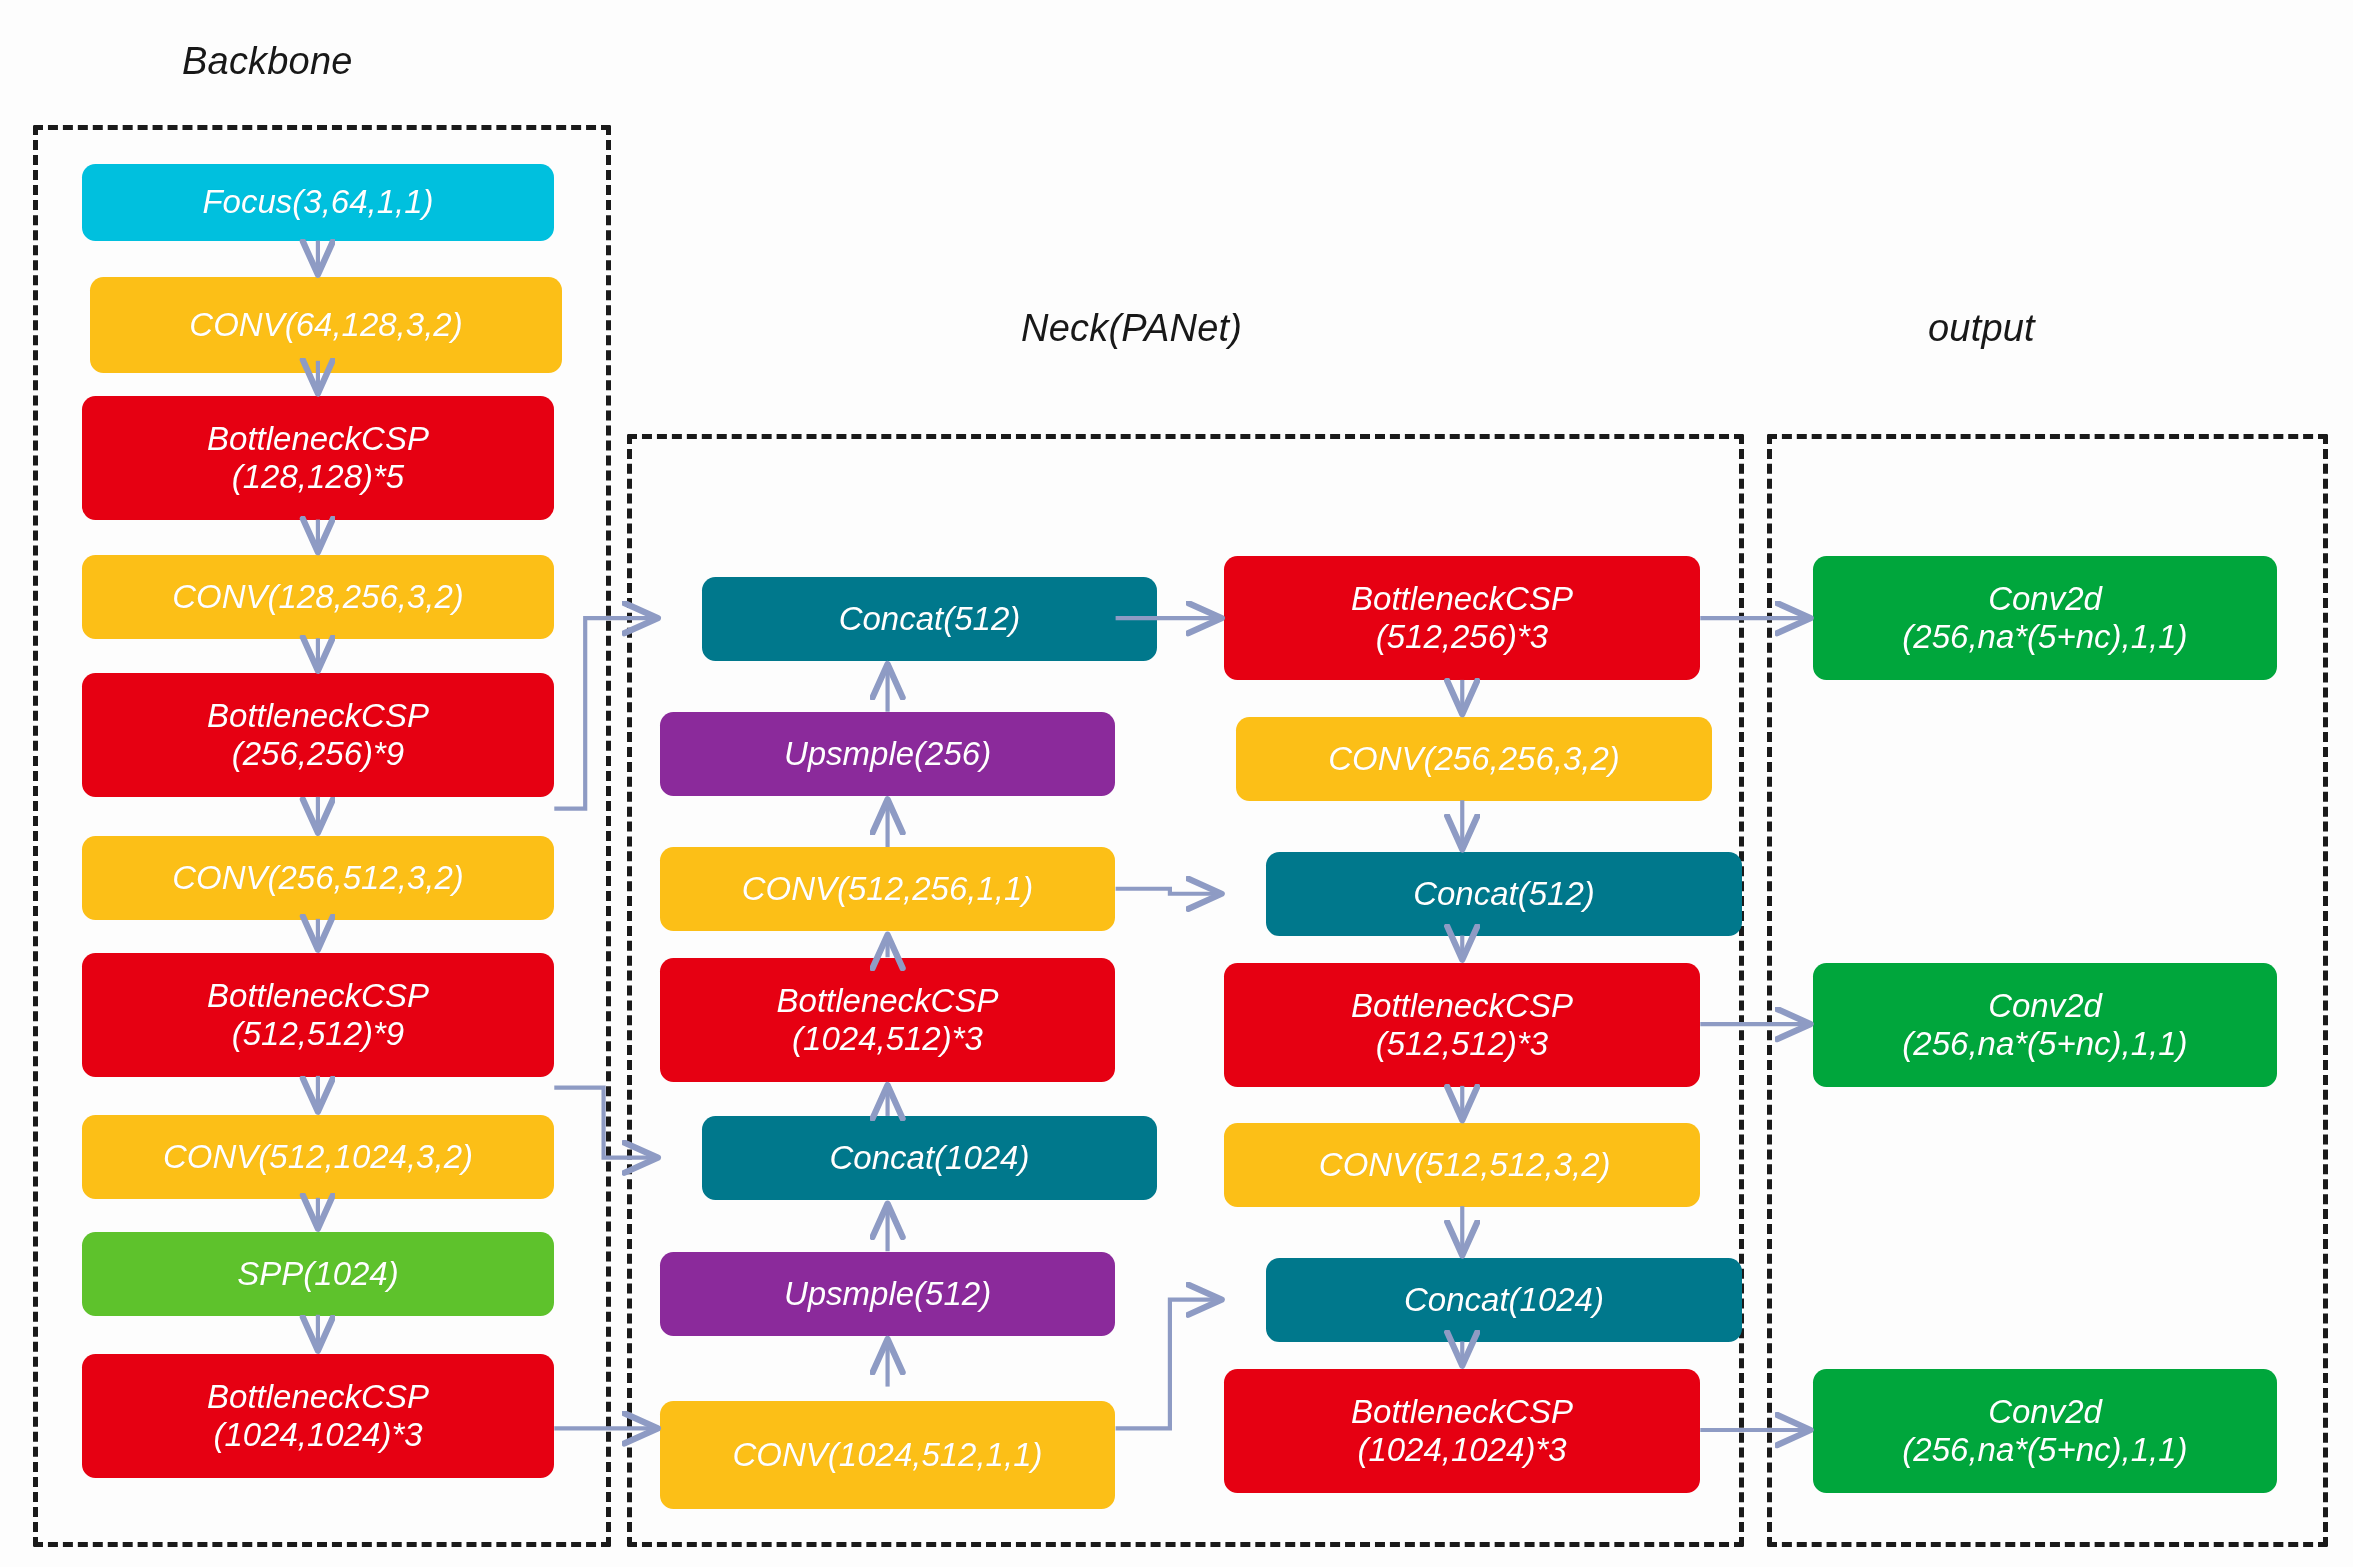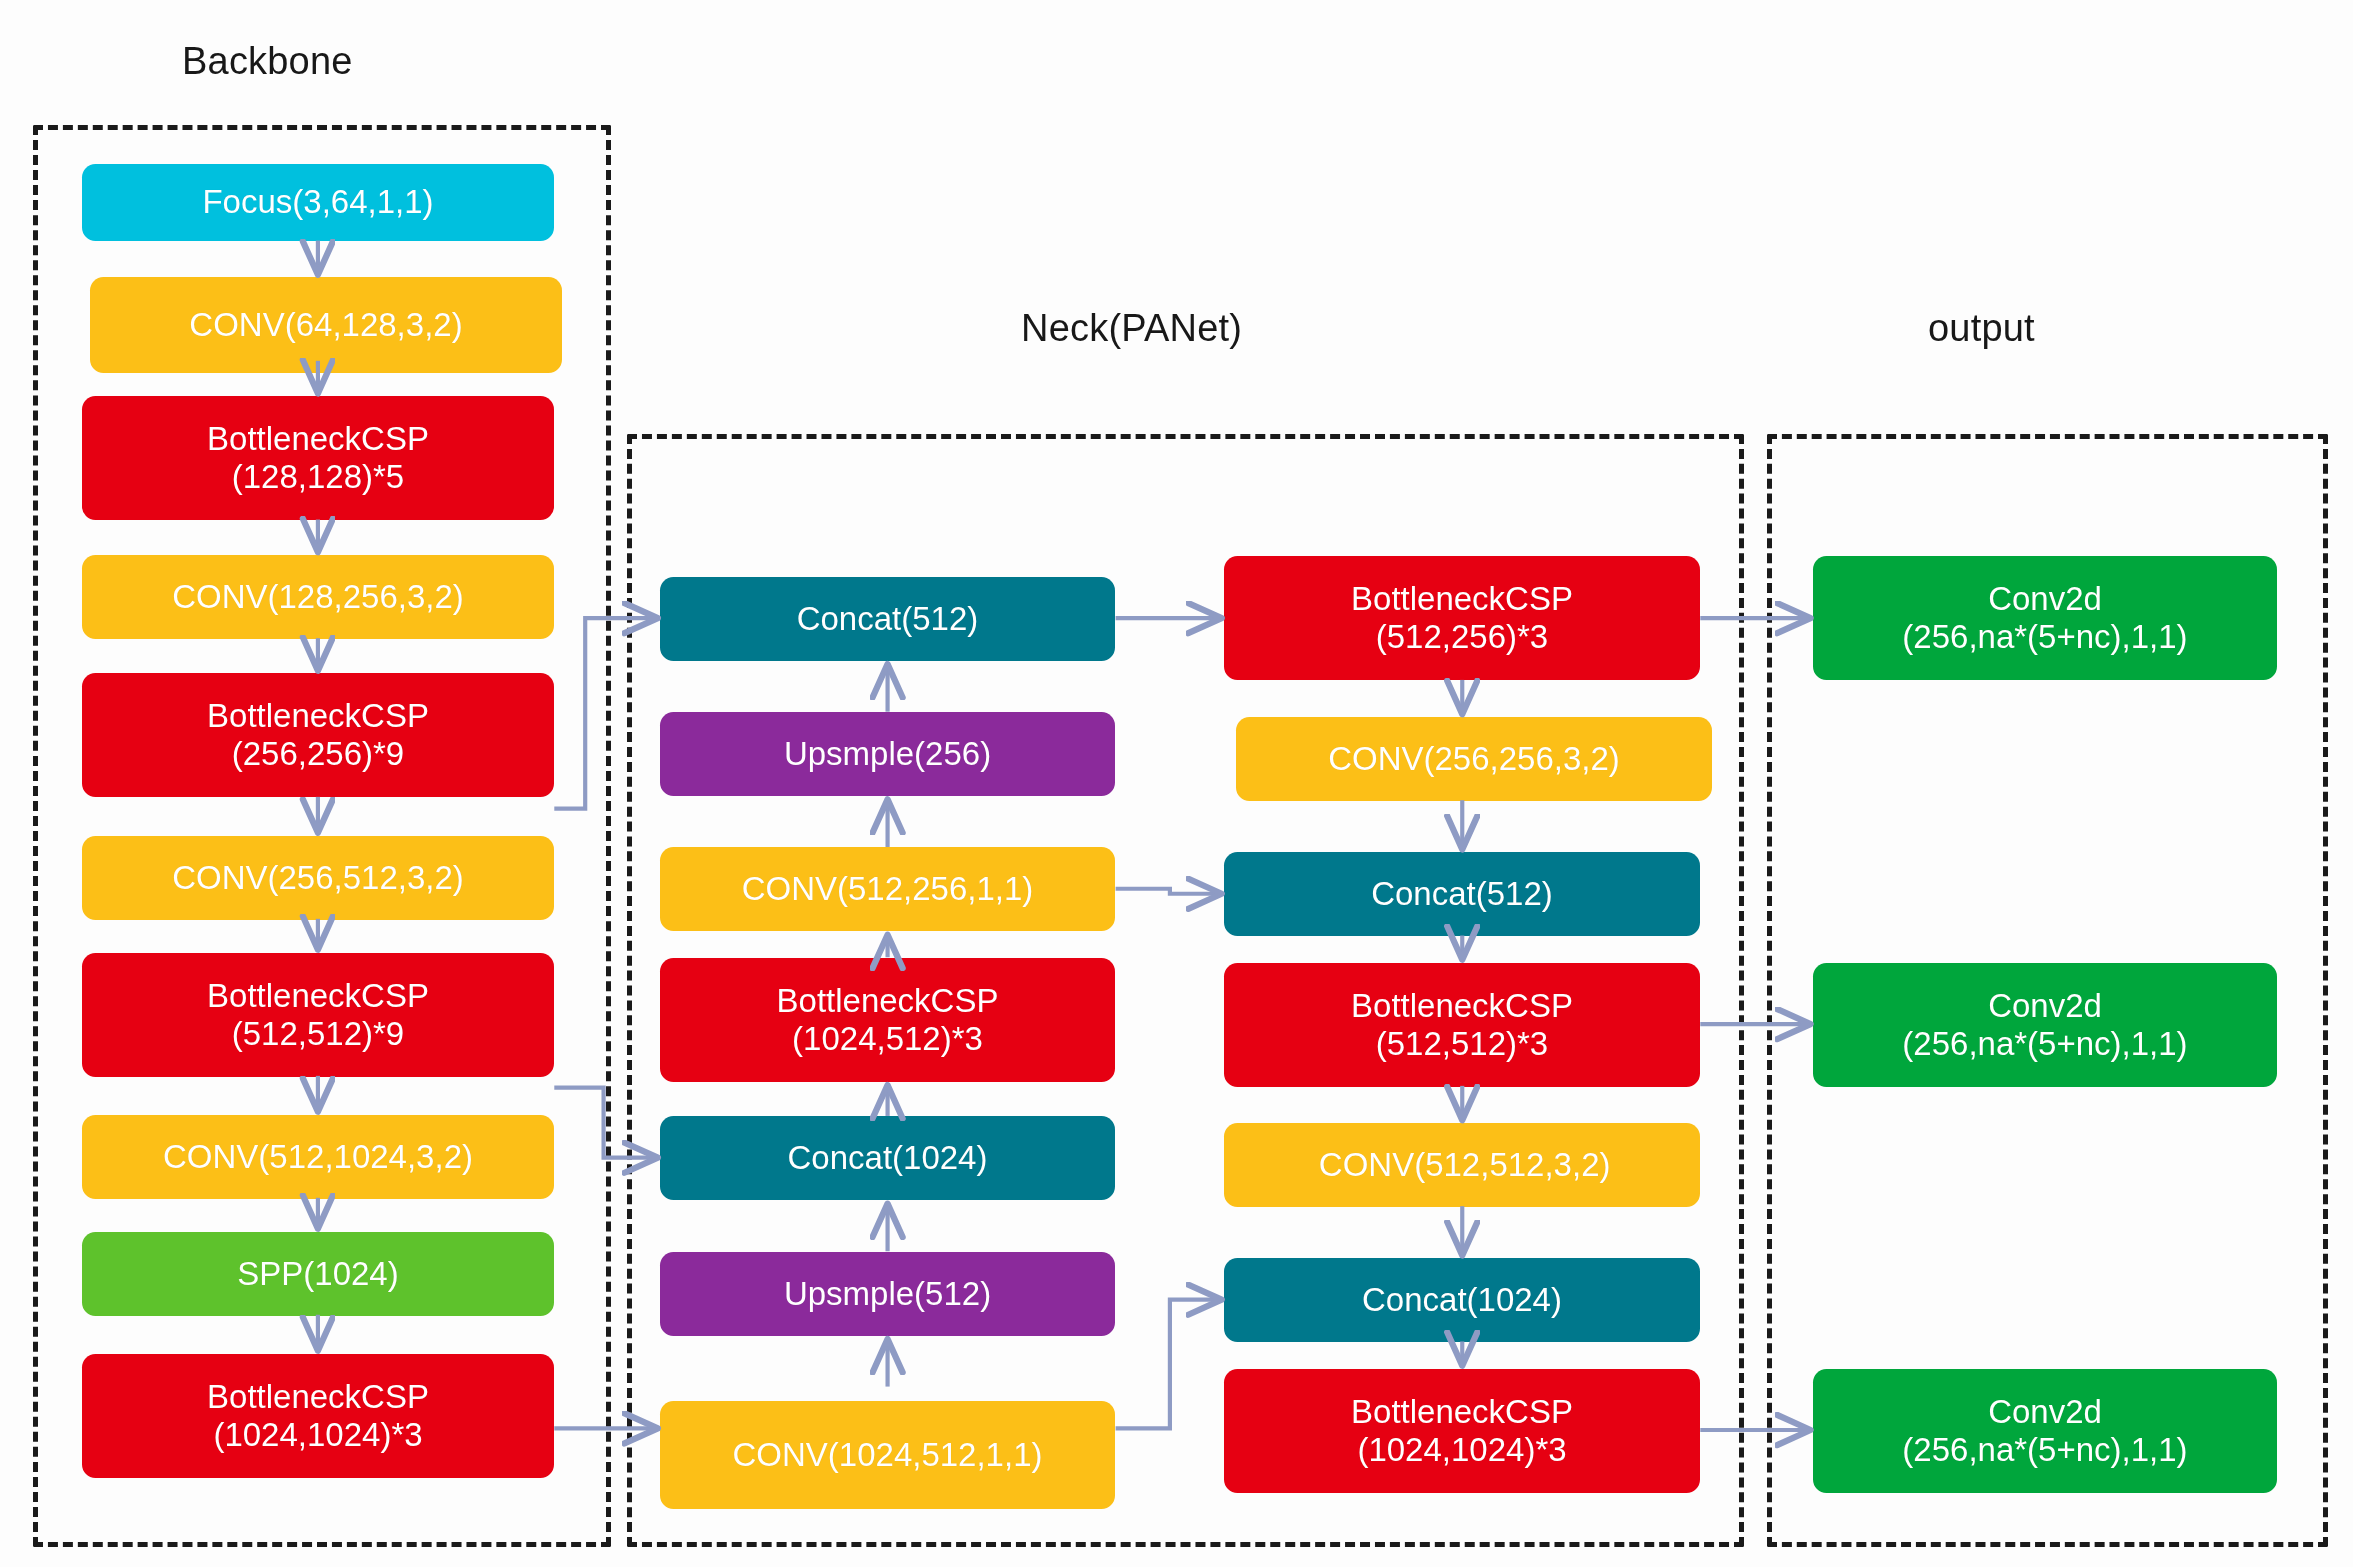--- a/index.html
+++ b/index.html
@@ -12,20 +12,21 @@
     height: 1567px;
     font-family: "Liberation Sans", sans-serif;
     overflow: hidden;
   }
 
   #canvas {
     position: relative;
     width: 2354px;
     height: 1567px;
     background: #fdfdfd;
+    font-style: italic;
   }
 
   
   .group-title {
     position: absolute;
     font-size: 38px;
     color: #181818;
     font-weight: 400;
     white-space: nowrap;
     letter-spacing: 0.2px;
@@ -62,21 +63,21 @@
     white-space: nowrap;
     overflow: visible;
     text-shadow: 0 0 0.8px rgba(0,0,0,0.12);
   }
   .node .l2 { display: block; }
 
   .c-focus   { background: #00c0de; }
   .c-conv    { background: #fcbf17; }
   .c-csp     { background: #e60012; }
   .c-spp     { background: #5ec22c; }
-  .c-concat  { background: #00788c; }
+  .c-concat  { background: #00788c; margin-left: 42px; }
   .c-upsmple { background: #8b2a9b; }
   .c-out     { background: #00a63c; }
 
   
   #wires {
     position: absolute;
     left: 0; top: 0;
     width: 2354px;
     height: 1567px;
     pointer-events: none;

